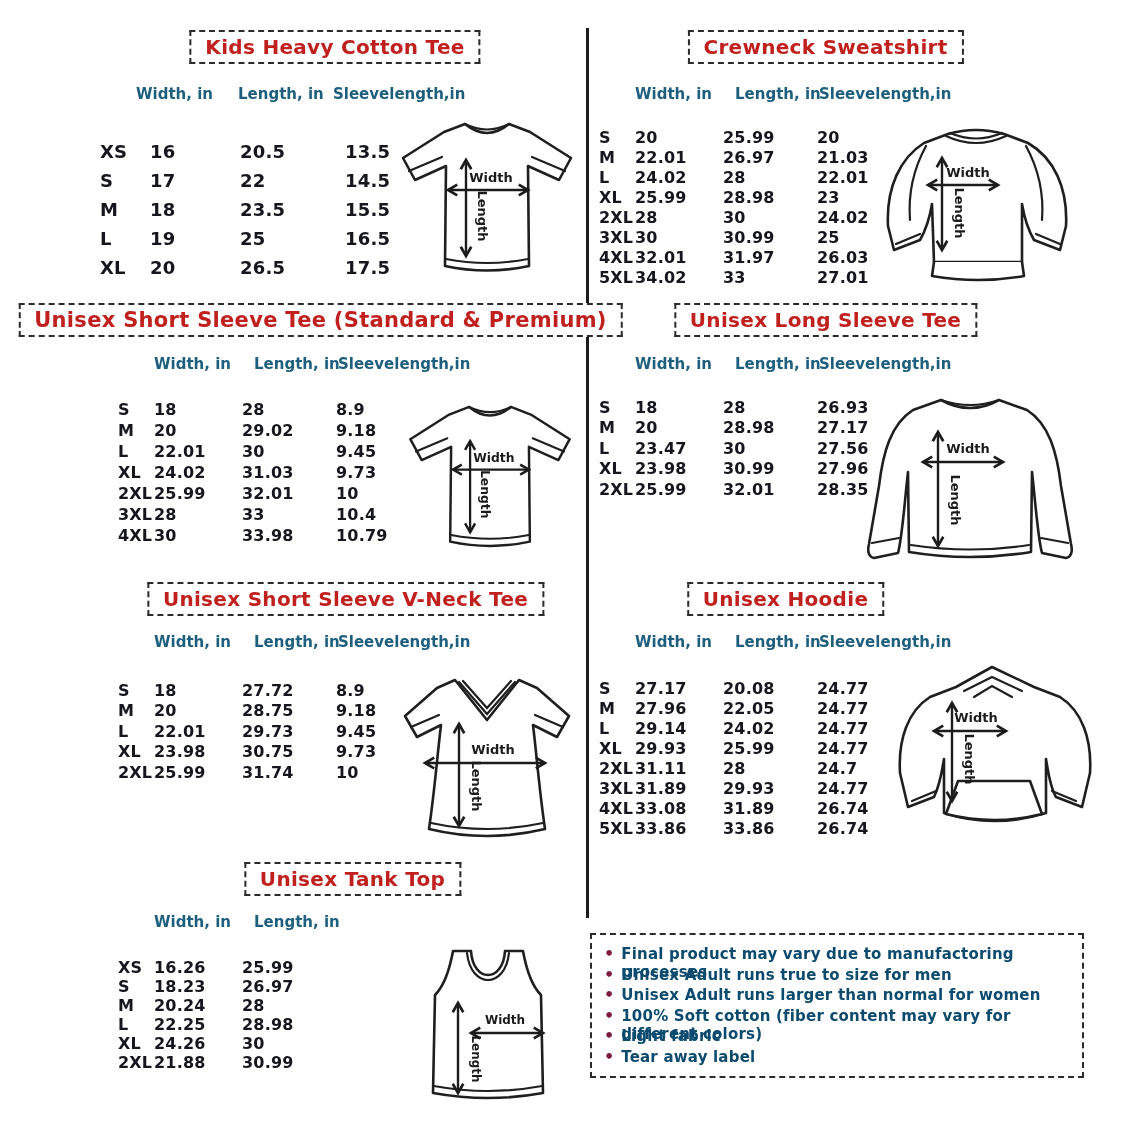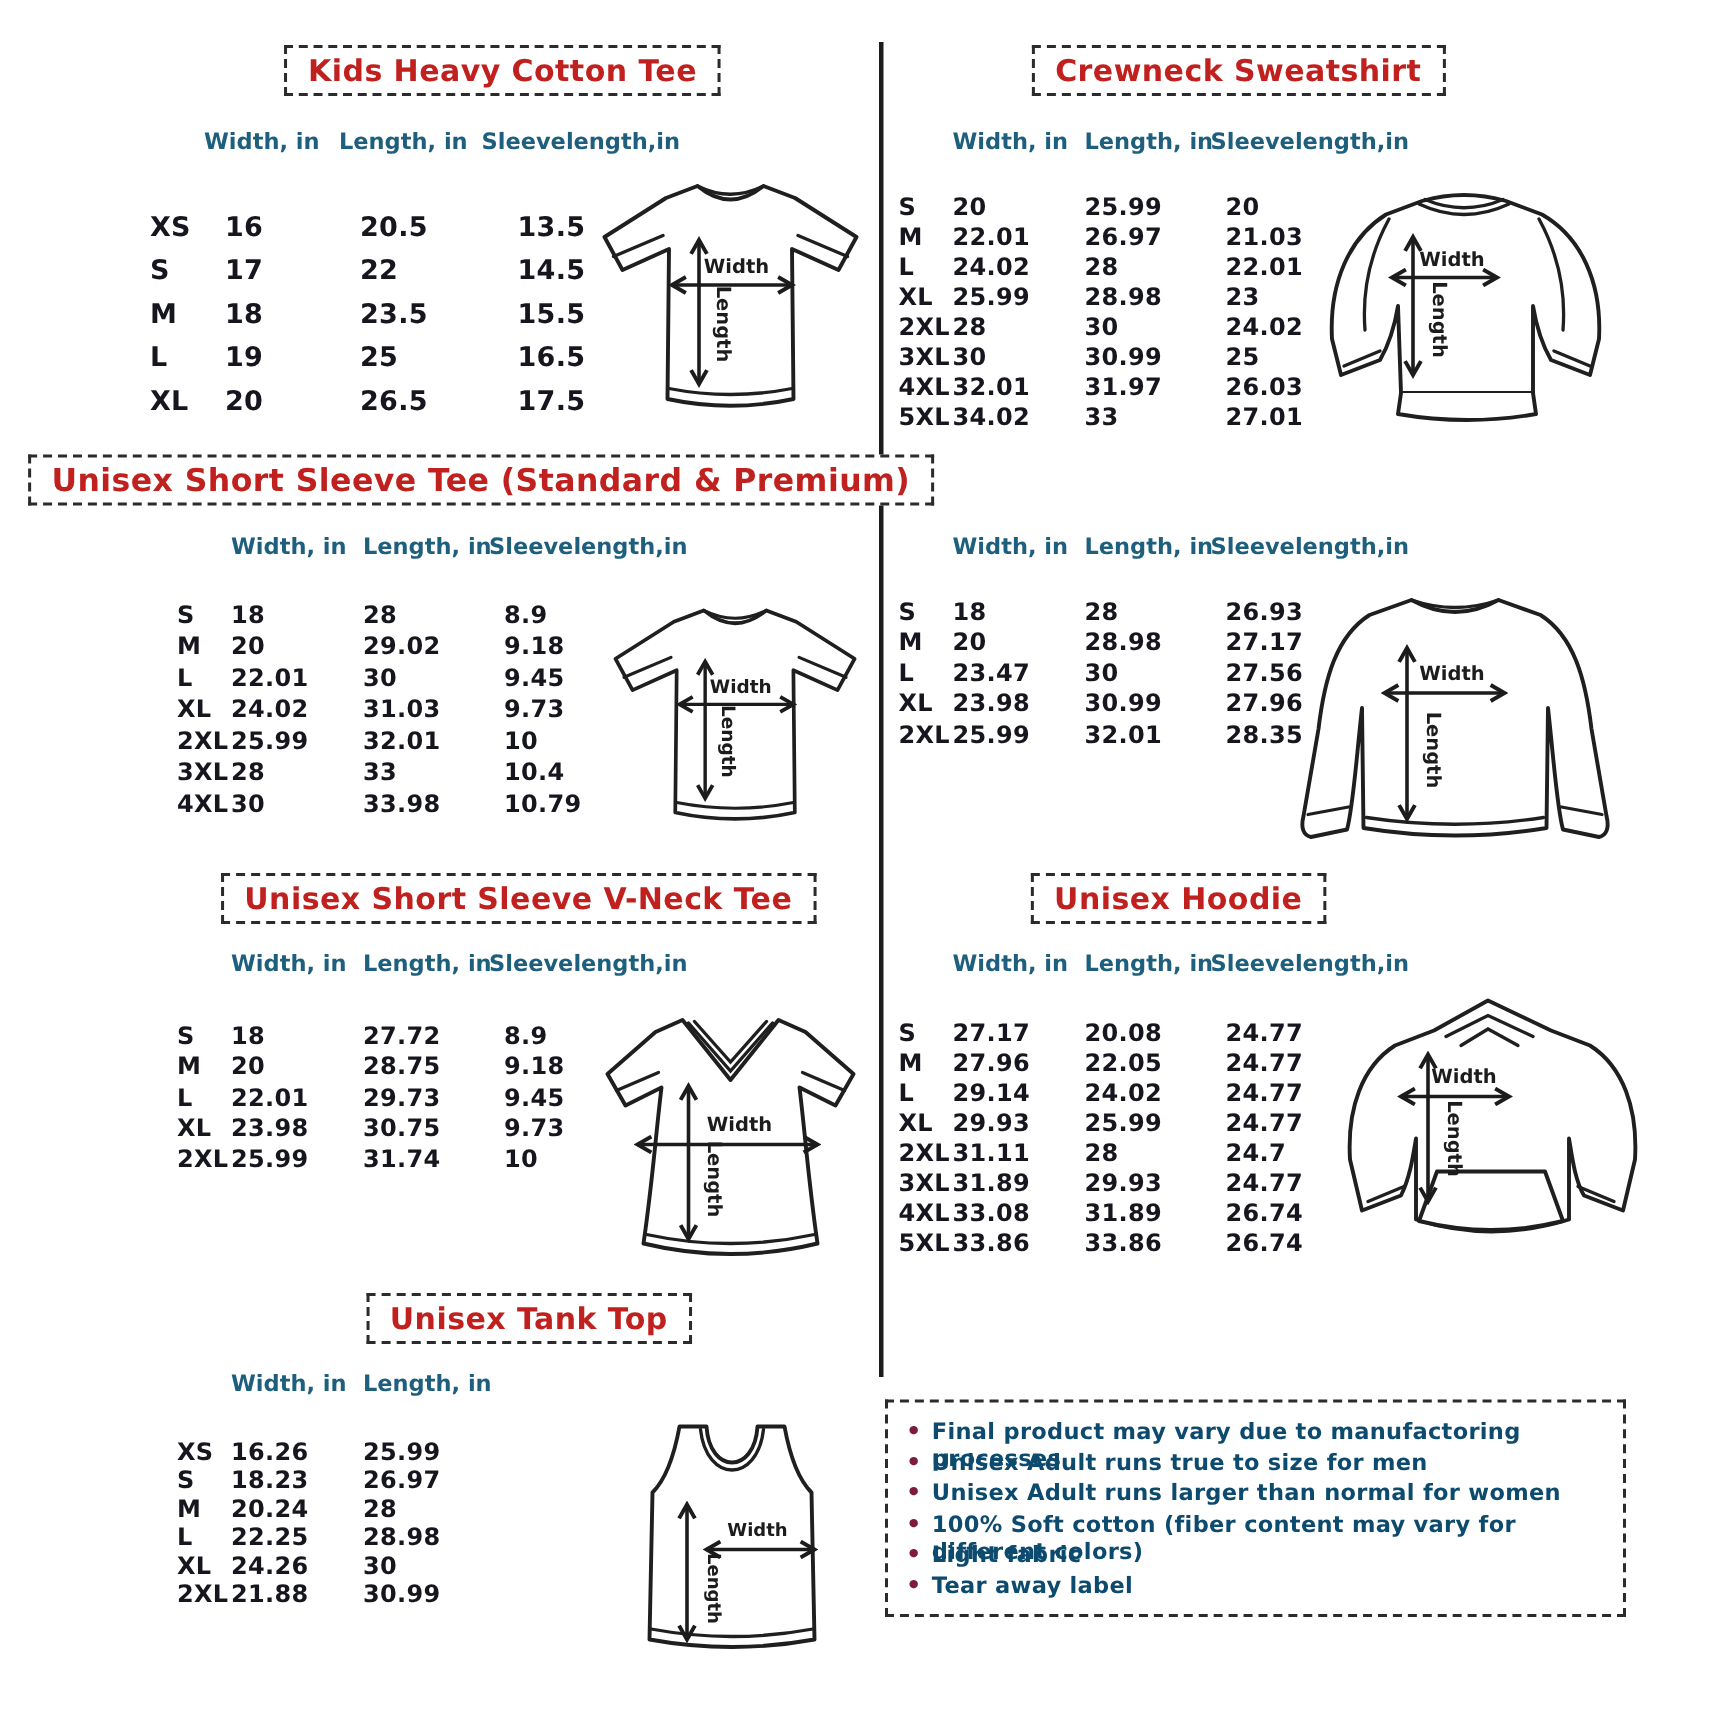--- a/index.html
+++ b/index.html
@@ -15,21 +15,21 @@
   .h-w,.h-l{display:inline-block;}
   .h-s{display:flex;flex-direction:row;align-items:center;transform:translateX(-10px);}
   .rows{position:absolute;display:flex;flex-direction:column;}
   .trow{display:flex;height:var(--rh,22px);align-items:center;}
   .cell{font-weight:700;font-size:var(--fs,16px);letter-spacing:.2px;color:#16161f;}
   .c-size{width:var(--szw,36px);}
   .c-width{width:var(--wcol,88px);}
   .c-length{width:var(--lcol,94px);}
   .h-sp{width:var(--szw,36px);}
   .h-w{width:var(--wcol,88px);}
-  .h-l{width:var(--lcol,94px);}
+  .h-l{width:var(--lcol,94px);margin-left:12px;}
   .drawing{position:absolute;}
   .g{fill:#fff;stroke:#1f1f1f;stroke-width:2.6;stroke-linejoin:round;stroke-linecap:round;}
   .gl{fill:none;stroke:#1f1f1f;stroke-width:2.2;stroke-linecap:round;}
   .arrow{stroke:#1c1c1c;stroke-width:2.4;}
   .dim-label{font-weight:700;font-size:13px;fill:#1c1c1c;}
   #divider{position:absolute;left:586px;top:28px;width:3px;height:890px;background:#1c1c1c;}
   #notes-box{position:absolute;left:590px;top:933px;width:466px;
              border:2px dashed #2b2b2b;background:#fff;padding:9px 12px;
              display:flex;flex-direction:column;}
   .note-row{display:flex;align-items:baseline;height:20.5px;}
@@ -253,20 +253,21 @@
         <path class="gl" d="M175,61 L142,47"></path>
       <path class="gl" d="M56,149 Q97,157 138,149"></path>
       <line class="arrow" x1="58" y1="80" x2="138" y2="80" marker-start="url(#ah-s)" marker-end="url(#ah-s)"></line>
       <line class="arrow" x1="76" y1="50" x2="76" y2="146" marker-start="url(#ah-s)" marker-end="url(#ah-s)"></line>
       <text class="dim-label" x="101" y="72" text-anchor="middle">Width</text>
       <text class="dim-label" x="88" y="106" text-anchor="middle" transform="rotate(90 88,106)">Length</text>
     </svg>
   </div>
 
   <div class="section" style="left:595px;top:303px;width:505px;height:277px;--rh:20.5px;--fs:16px;--szw:36px;--wcol:88px;--lcol:94px;">
+    <div class="title-box" style="transform:translateX(calc(-50% - 22px));">Unisex Long Sleeve Tee</div>
     <div class="hdr-row" style="left:4px;top:53px;">
       <span class="h-sp"></span>
       <span class="h-w">Width, in</span>
       <span class="h-l">Length, in</span>
       <span class="h-s">
         <span>Sleeve</span>
         <span>length,in</span>
       </span>
     </div>
     <div class="rows" style="left:4px;top:94px;">

